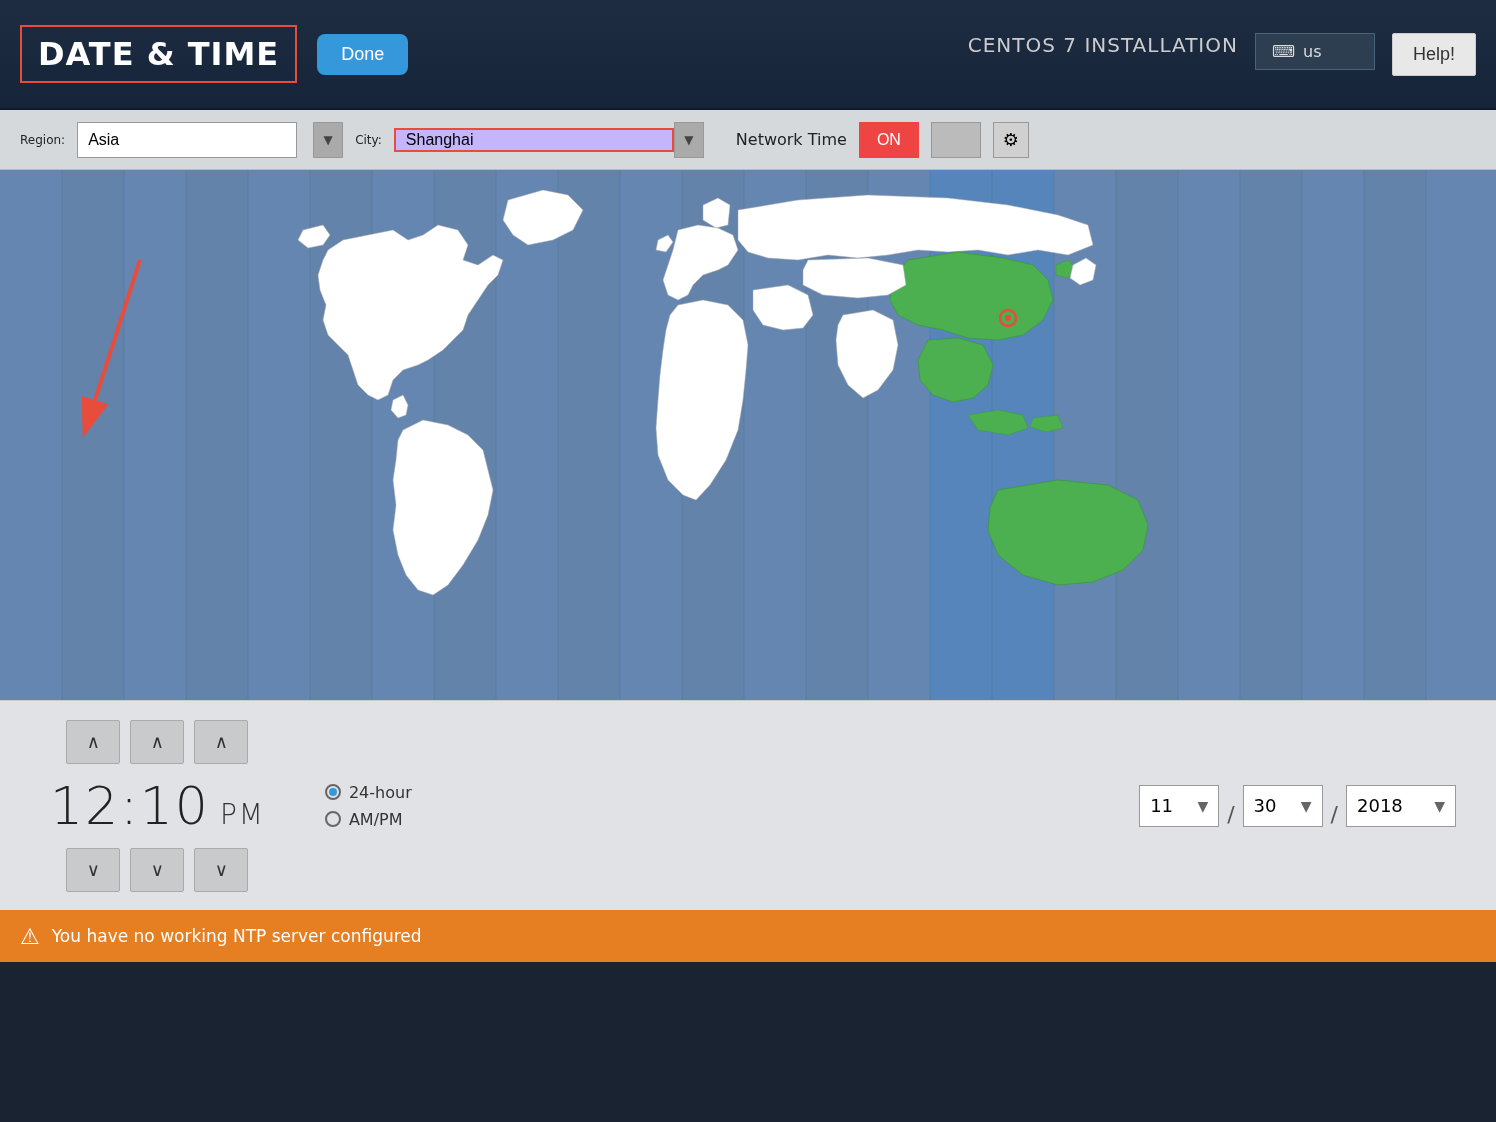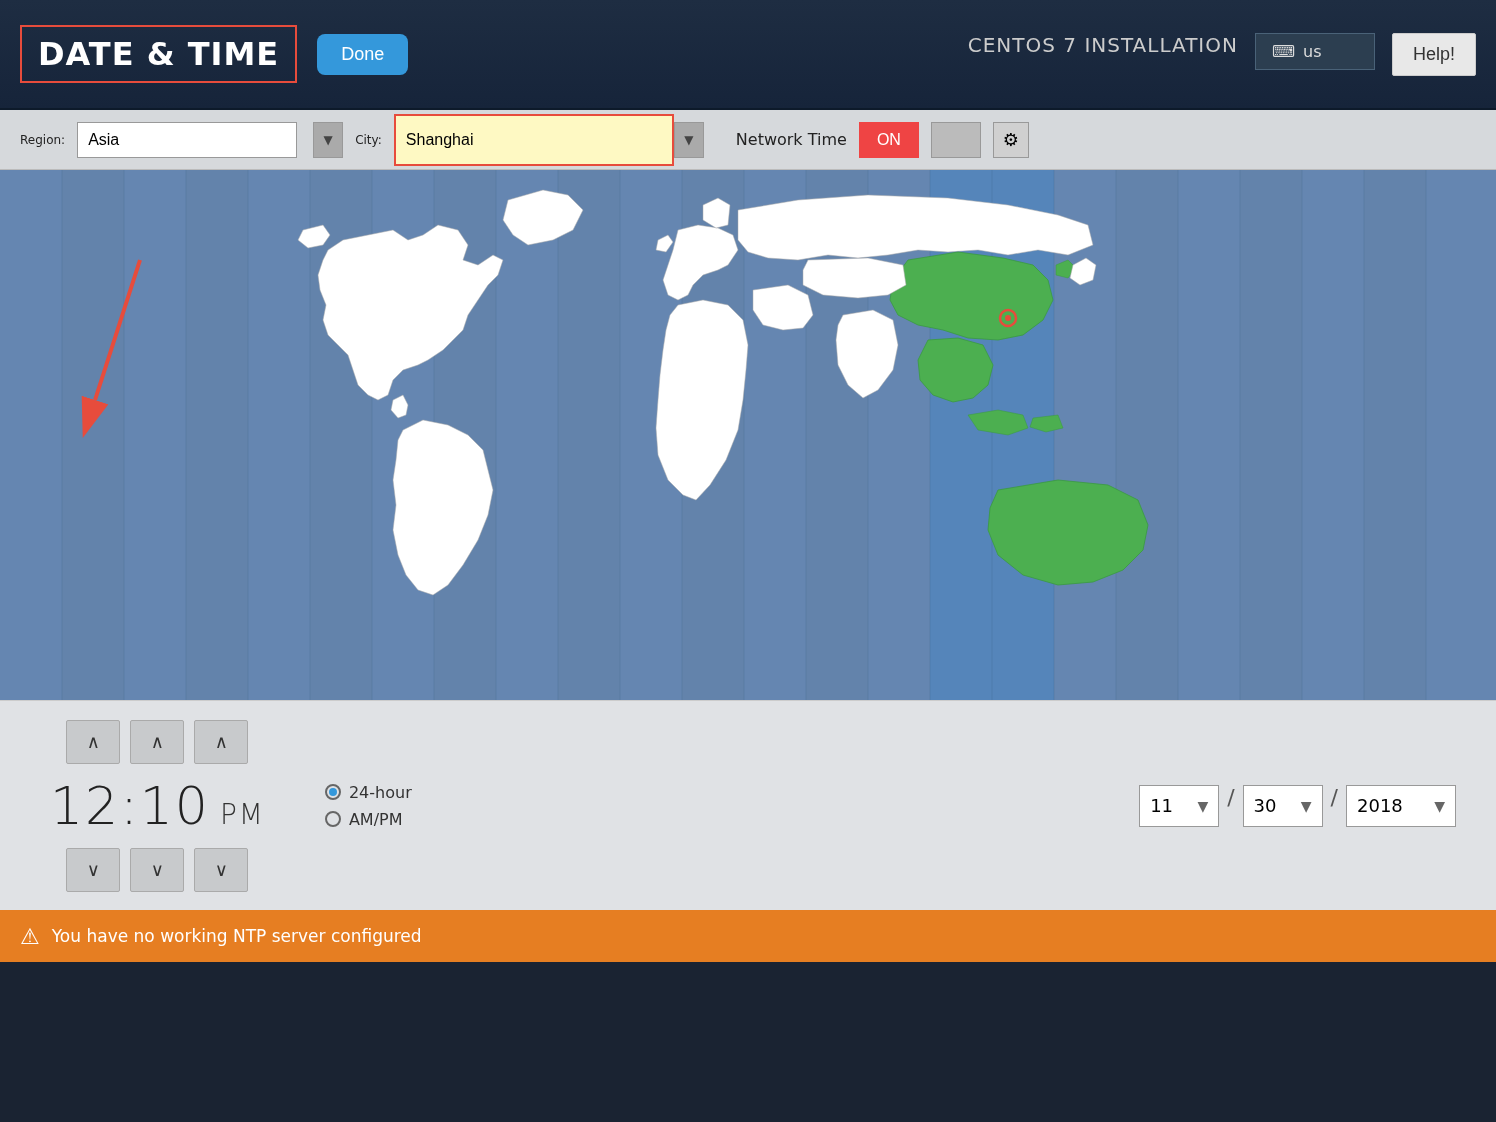--- a/index.html
+++ b/index.html
@@ -101,24 +101,24 @@
       width: 30px;
       display: flex;
       align-items: center;
       justify-content: center;
       cursor: pointer;
       font-size: 12px;
       color: #444;
     }
     .city-input-box {
       border: 2px solid #e74c3c;
-      background: #fef9c3;
+      background: #c4b5fd;
       padding: 6px 10px;
       font-size: 16px;
-      height: 52px;
+      height: 24px;
       width: 280px;
       outline: none;
     }
     .city-arrow {
       background: #aaa;
       border: 1px solid #999;
       height: 36px;
       width: 30px;
       display: flex;
       align-items: center;
@@ -256,21 +256,21 @@
       width: 8px;
       height: 8px;
       border-radius: 50%;
       background: #3498db;
     }
 
     
     .date-selectors {
       margin-left: auto;
       display: flex;
-      align-items: flex-start;
+      align-items: flex-end;
       gap: 8px;
     }
     .date-select-box {
       background: white;
       border: 1px solid #999;
       padding: 6px 10px;
       font-size: 18px;
       height: 42px;
       min-width: 80px;
       display: flex;

